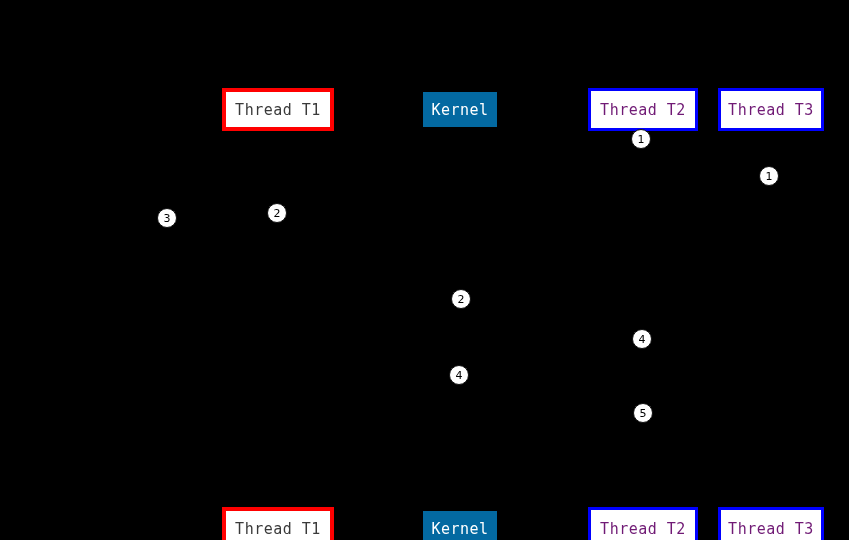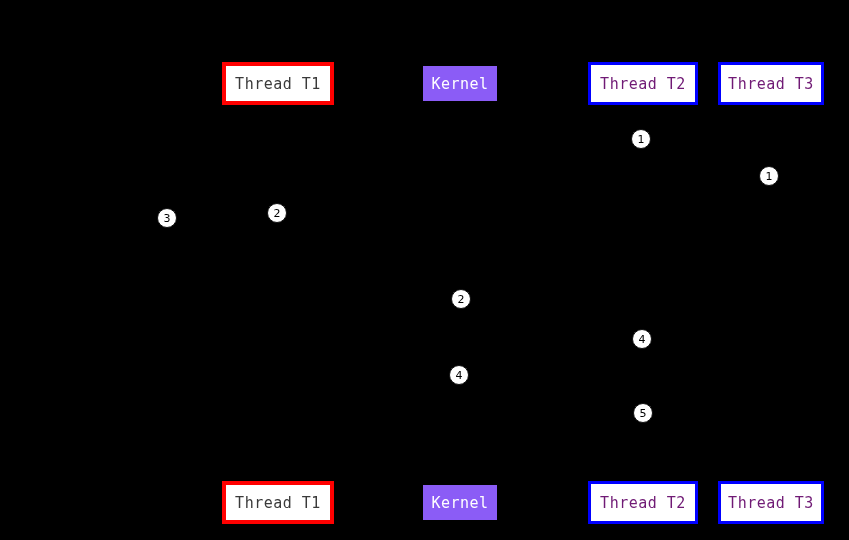--- a/index.html
+++ b/index.html
@@ -30,33 +30,34 @@
   .participant {
     position: absolute;
     box-sizing: border-box;
     display: flex;
     align-items: center;
     justify-content: center;
     font-family: "DejaVu Sans Mono", monospace;
     font-size: 15px;
     letter-spacing: 0.5px;
     white-space: nowrap;
+    margin-top: 26px;
   }
   .participant.red {
     background: #ffffff;
     border: 4px solid #ff0000;
     color: #3a3a3a;
   }
   .participant.blueoutline {
     background: #ffffff;
     border: 3px solid #0000ff;
     color: #701a75;
   }
   .participant.bluefill {
-    background: #8b5cf6;
+    background: #0369a1;
     border: 0;
     color: #ffffff;
   }
 
   
   .step {
     position: absolute;
     width: 20px;
     height: 20px;
     border-radius: 50%;

